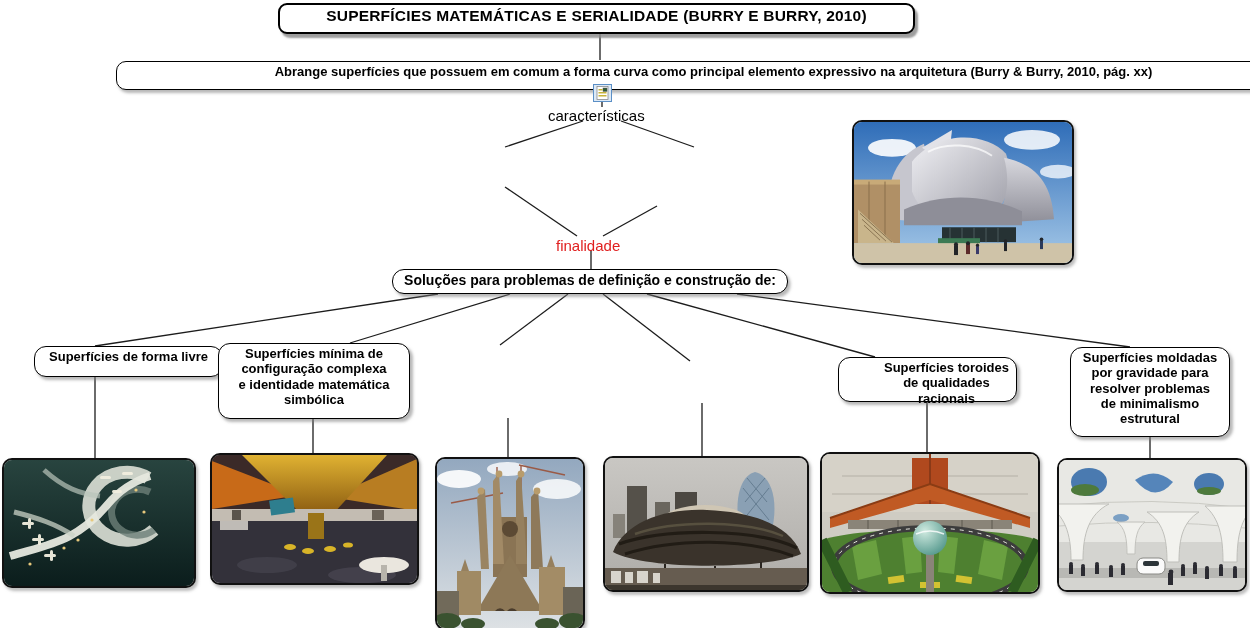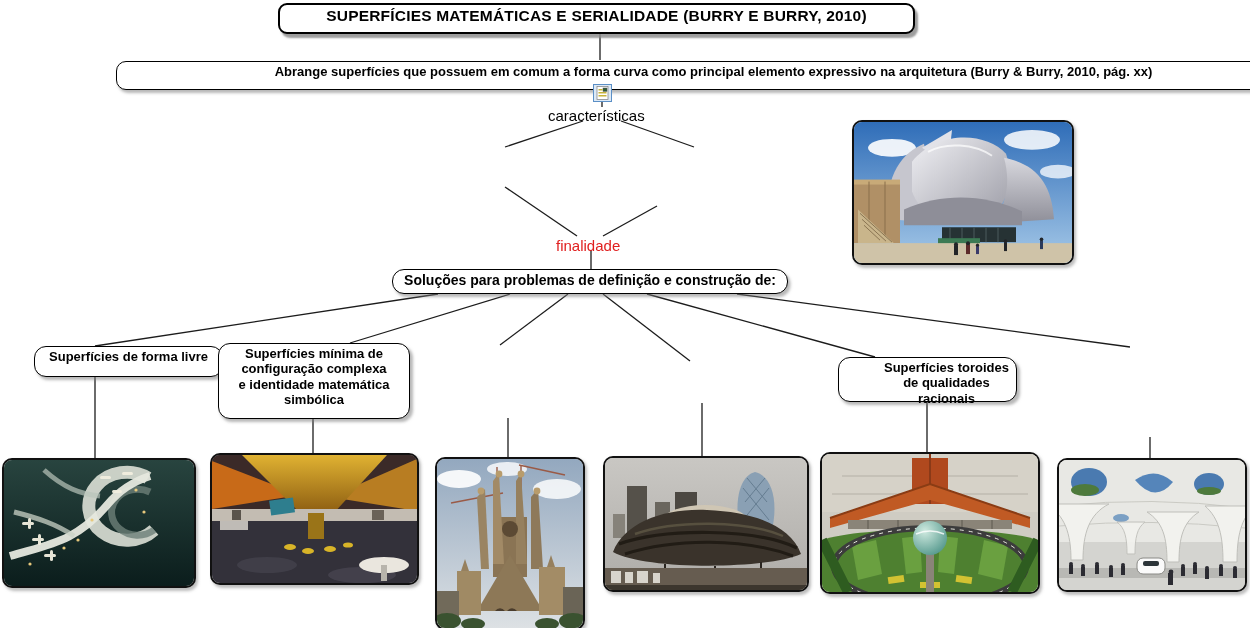--- a/index.html
+++ b/index.html
@@ -83,20 +83,27 @@
   <div class="node" style="left:218px;top:343px;width:192px;height:76px;">
     <span>Superfícies mínima de
 configuração complexa
 e identidade matemática
 simbólica</span>
   </div>
   <div class="node" style="left:838px;top:357px;width:179px;height:45px;padding-left:44px;">
     <span>Superfícies toroides
 de qualidades racionais</span>
   </div>
+  <div class="node" style="left:1070px;top:347px;width:160px;height:90px;">
+    <span>Superfícies moldadas
+por gravidade para
+resolver problemas
+de minimalismo
+estrutural</span>
+  </div>
 
   <div class="photo" style="left:852px;top:120px;width:218px;height:141px;">
     <svg viewBox="0 0 218 142" preserveAspectRatio="none">
       <defs>
         <linearGradient id="sky7" x1="0" y1="0" x2="0" y2="1">
           <stop offset="0" stop-color="#2f6db8"></stop>
             <stop offset="1" stop-color="#a6c9e8"></stop>
         </linearGradient>
         <linearGradient id="sil1" x1="0" y1="0" x2="1" y2="1">
           <stop offset="0" stop-color="#f0f0f4"></stop>

